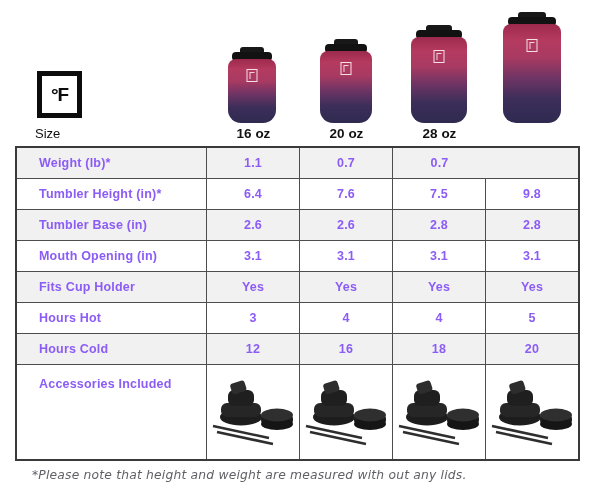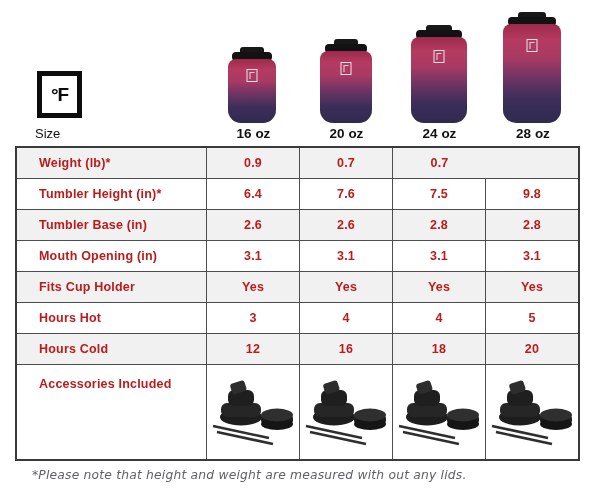--- a/index.html
+++ b/index.html
@@ -52,21 +52,21 @@
     position:absolute; left:15px; top:146px; width:565px;
     border:2px solid #3a3a3a; background:#fff;
   }
   .t-row { display:grid; grid-template-columns:190px 93px 93px 93px 1fr; }
   .t-row.stripe { background:#f1f1f1; }
   .t-row:not(:last-child) { border-bottom:1px solid #4d4d4d; }
   .t-cell { border-right:1px solid #4d4d4d; display:flex; align-items:center; justify-content:center; }
   .t-cell:last-child { border-right:none; }
   .t-row.spec .t-cell { height:30px; }
   .t-cell.label { justify-content:flex-start; padding-left:22px; }
-  .t-cell { font-size:12.5px; font-weight:600; color:#b91c1c; letter-spacing:.2px; }
+  .t-cell { font-size:12.5px; font-weight:600; color:#8b5cf6; letter-spacing:.2px; }
   .t-row.accessories .t-cell { height:94px; }
   .t-row.accessories .t-cell.label { align-items:flex-start; padding-top:12px; }
   .acc-svg { width:84px; height:72px; }
 
   
   .footnote {
     position:absolute; left:32px; top:468px; font-style:italic;
     font-size:12.3px; color:#5f5f66; letter-spacing:.2px;
     font-family:"DejaVu Sans","Liberation Sans",sans-serif;
   }
@@ -106,29 +106,28 @@
     <div class="lid"></div>
     <div class="tbody">
         <span class="mark"></span>
       </div>
   </div>
 
   <div class="header-row">
     <div class="size-label">Size</div>
     <div class="size-col">16 oz</div>
     <div class="size-col">20 oz</div>
-    <div class="size-col">24 oz</div>
     <div class="size-col">28 oz</div>
   </div>
 
   <div class="spec-table">
 
     <div class="t-row spec stripe">
       <div class="t-cell label">Weight (lb)*</div>
-      <div class="t-cell">0.9</div>
+      <div class="t-cell">1.1</div>
       <div class="t-cell">0.7</div>
       <div class="t-cell">0.7</div>
     </div>
 
     <div class="t-row spec">
       <div class="t-cell label">Tumbler Height (in)*</div>
       <div class="t-cell">6.4</div>
       <div class="t-cell">7.6</div>
       <div class="t-cell">7.5</div>
       <div class="t-cell">9.8</div>

